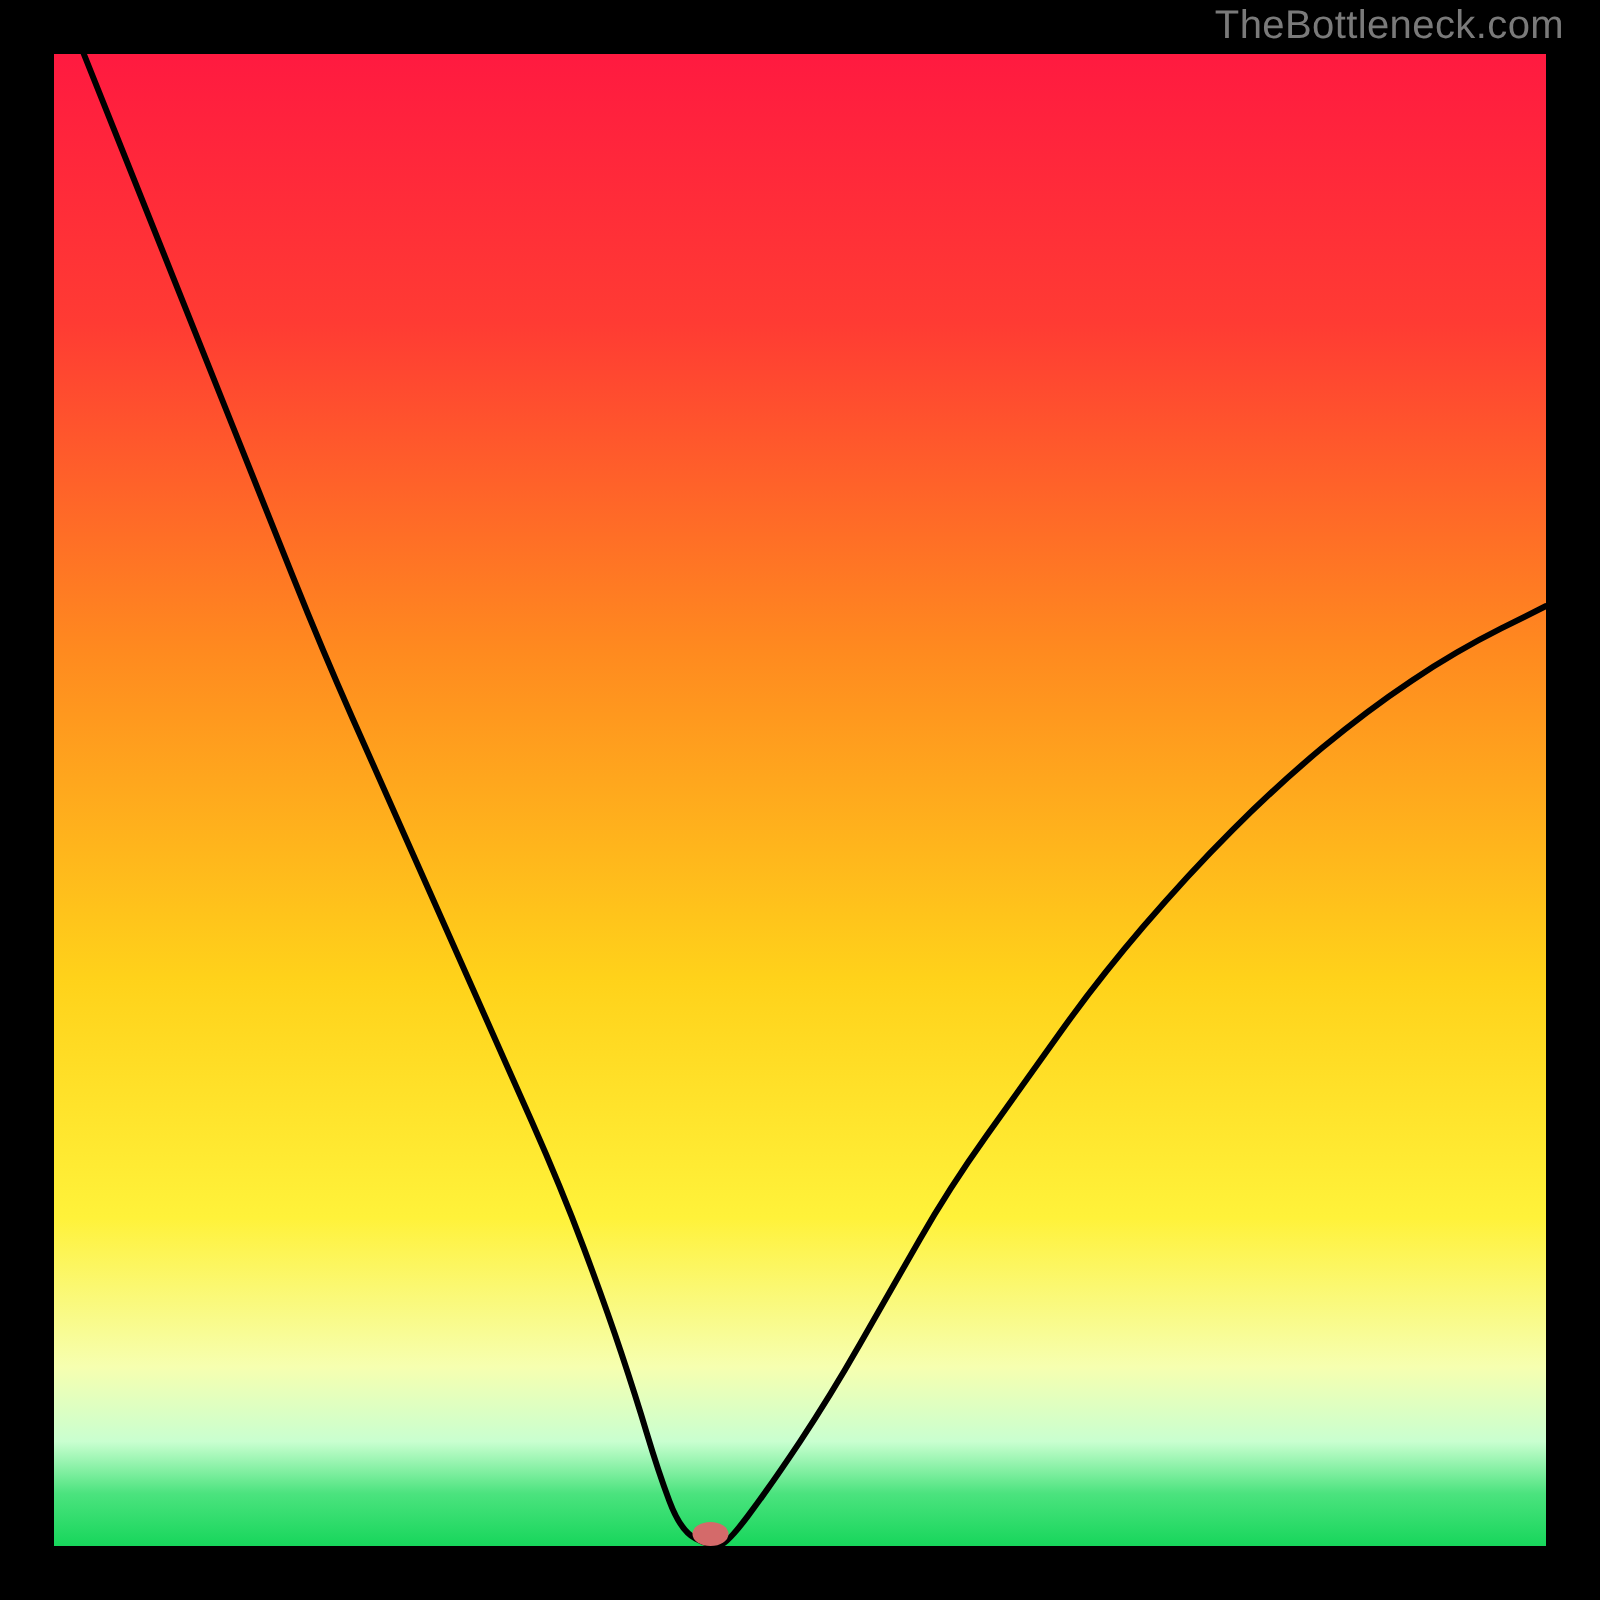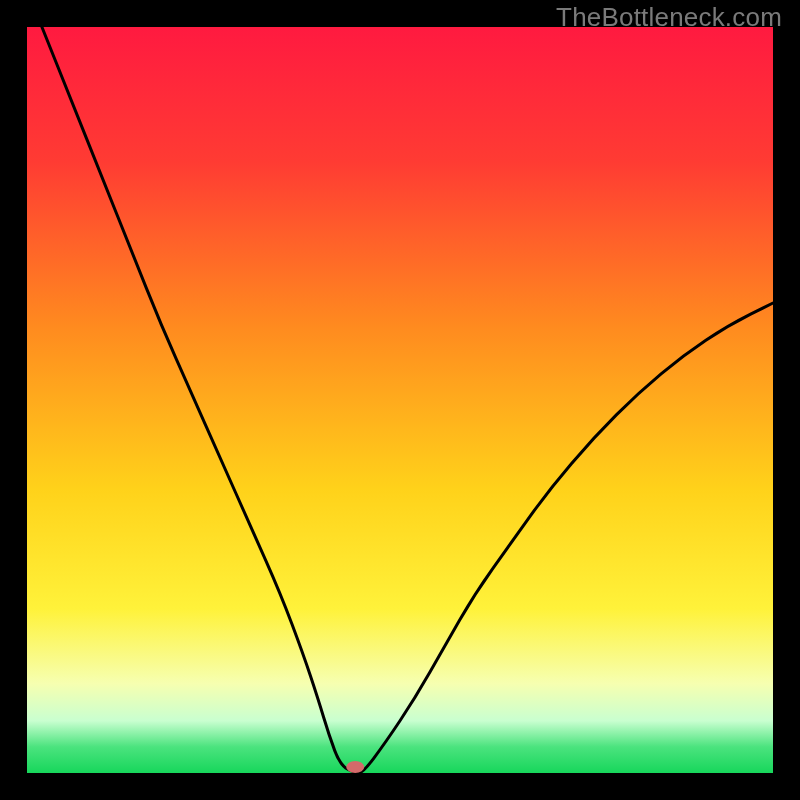--- a/index.html
+++ b/index.html
@@ -15,21 +15,21 @@
     position: relative;
     width: 800px;
     height: 800px;
     background: #000;
   }
   .watermark {
     position: absolute;
     top: 2px;
     right: 18px;
     color: #7a7a7a;
-    font-size: 26px;
+    font-size: 20px;
     font-weight: 500;
     letter-spacing: 0.2px;
     user-select: none;
   }
   svg {
     display: block;
   }
 </style>
 </head>
 <body>

